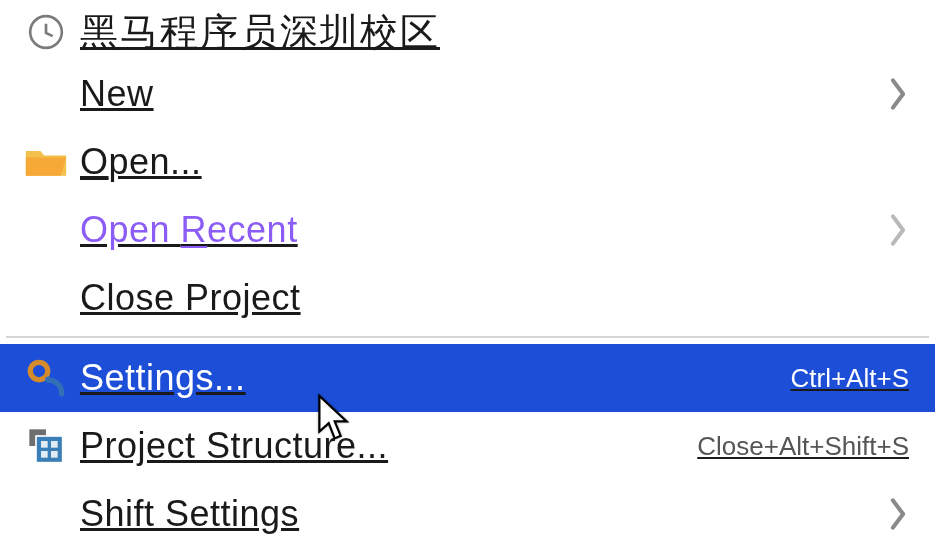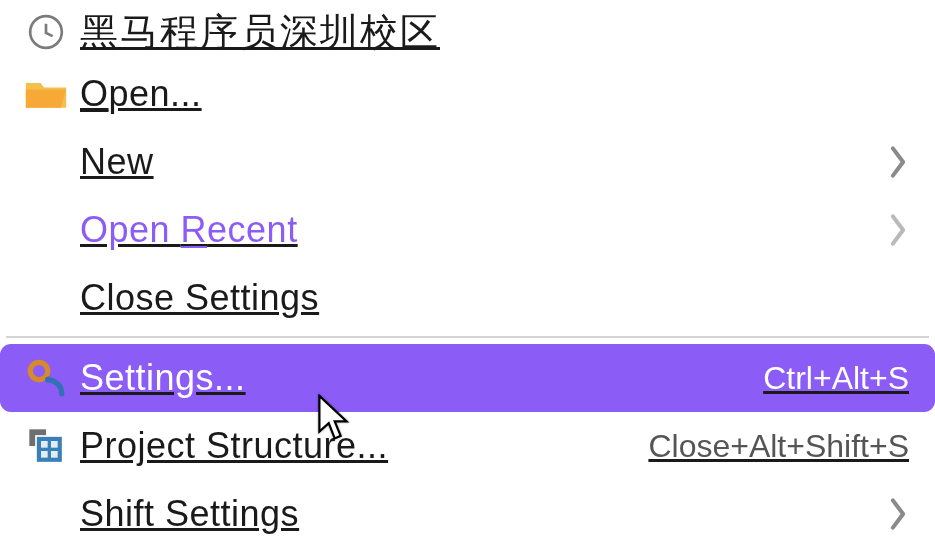--- a/index.html
+++ b/index.html
@@ -1,23 +1,23 @@
 <!DOCTYPE html>
 <html><head>
   <meta charset="utf-8">
   <style>
     * { margin:0; padding:0; box-sizing:border-box; }
     html,body{ width:935px; height:558px; font-family:"Segoe UI","Microsoft YaHei",sans-serif; background:#fff; color:#1a1a1a; overflow:hidden; }
     .menu{ width:100%; height:100%; display:flex; flex-direction:column; padding-top:4px;text-decoration:underline; }
     .menu-item{ display:flex; align-items:center; width:100%; height:68px; padding:0 26px 0 12px; font-size:36px; line-height:1; }
     .menu-item .icon-slot{ width:68px; height:68px; display:flex; align-items:center; justify-content:center; flex:0 0 68px; }
     .menu-item .label{ flex:1 1 auto; white-space:nowrap; letter-spacing:0.5px; }
-    .menu-item .shortcut{ flex:0 0 auto; font-size:32px; color:#555; }
+    .menu-item .shortcut{ flex:0 0 auto; font-size:26px; color:#555; }
     .menu-item .chevron{ flex:0 0 auto; color:#9c9c9c; }
-    .menu-item.selected{ background:#8b5cf6; color:#fff;border-radius:11px; }
+    .menu-item.selected{ background:#1d4ed8; color:#fff; }
     .menu-item.selected .shortcut{ color:#fff; }
     .menu-item.disabled .label{ color:#8b5cf6; }
     .menu-item.disabled .chevron{ color:#bcbcbc; }
     .menu-divider{ height:0; border-top:2px solid #d5d5d5; margin:4px 6px 6px 6px; }
     .mnemonic{ text-decoration:underline; text-underline-offset:4px; text-decoration-thickness:2px; }
     .cursor{ position:absolute; left:316px; top:394px; pointer-events:none; }
     .cursor svg{ filter:drop-shadow(0 0 1px rgba(0,0,0,.4)); } 
     .chevron svg{ display:block; }
     
     .first-row{ height:56px; font-size:38px; }
@@ -33,52 +33,52 @@
     <span class="icon-slot">
       <svg width="40" height="40" viewBox="0 0 24 24" fill="none" stroke="#7b7b7b" stroke-width="1.6">
         <circle cx="12" cy="12" r="9.5"></circle>
         <path d="M12 7 V12.5 L16 14.5"></path>
       </svg>
     </span>
     <span class="label">黑马程序员深圳校区</span>
   </div>
 
   <div class="menu-item">
+    <span class="icon-slot"></span>
+    <span class="label">New</span>
+    <span class="chevron">
+      <svg width="22" height="34" viewBox="0 0 12 20" fill="none" stroke="#8a8a8a" stroke-width="2.4" stroke-linecap="round" stroke-linejoin="round">
+          <path d="M3 2 L9 10 L3 18"></path>
+        </svg>
+    </span>
+  </div>
+
+  <div class="menu-item">
     <span class="icon-slot">
       <svg width="44" height="34" viewBox="0 0 24 18">
         <path d="M1 3 h8 l2 2.5 h12 v11 H1 Z" fill="#f2c04b"></path>
         <path d="M1 6.5 h22 L20 16.5 H1 Z" fill="#f7a937"></path>
       </svg>
     </span>
     <span class="label"><span class="mnemonic">O</span><span>pen...</span></span>
-  </div>
-
-  <div class="menu-item">
-    <span class="icon-slot"></span>
-    <span class="label">New</span>
-    <span class="chevron">
-      <svg width="22" height="34" viewBox="0 0 12 20" fill="none" stroke="#8a8a8a" stroke-width="2.4" stroke-linecap="round" stroke-linejoin="round">
-          <path d="M3 2 L9 10 L3 18"></path>
-        </svg>
-    </span>
   </div>
 
   <div class="menu-item disabled">
     <span class="icon-slot"></span>
     <span class="label"><span>Open </span><span class="mnemonic">R</span><span>ecent</span></span>
     <span class="chevron">
       <svg width="22" height="34" viewBox="0 0 12 20" fill="none" stroke="#b9b9b9" stroke-width="2.4" stroke-linecap="round" stroke-linejoin="round">
           <path d="M3 2 L9 10 L3 18"></path>
         </svg>
     </span>
   </div>
 
   <div class="menu-item">
     <span class="icon-slot"></span>
-    <span class="label">Close Settings</span>
+    <span class="label">Close Project</span>
   </div>
 
   <div class="menu-divider"></div>
 
   <div class="menu-item selected">
     <span class="icon-slot">
       <svg width="42" height="42" viewBox="0 0 24 24">
         <circle cx="8" cy="8" r="5" fill="none" stroke="#d58a2b" stroke-width="3"></circle>
         <path d="M13 13 c4 0 8 3 8 8" fill="none" stroke="#3470b8" stroke-width="3" stroke-linecap="round"></path>
         <circle cx="13.2" cy="12.8" r="1.6" fill="#3470b8"></circle>

